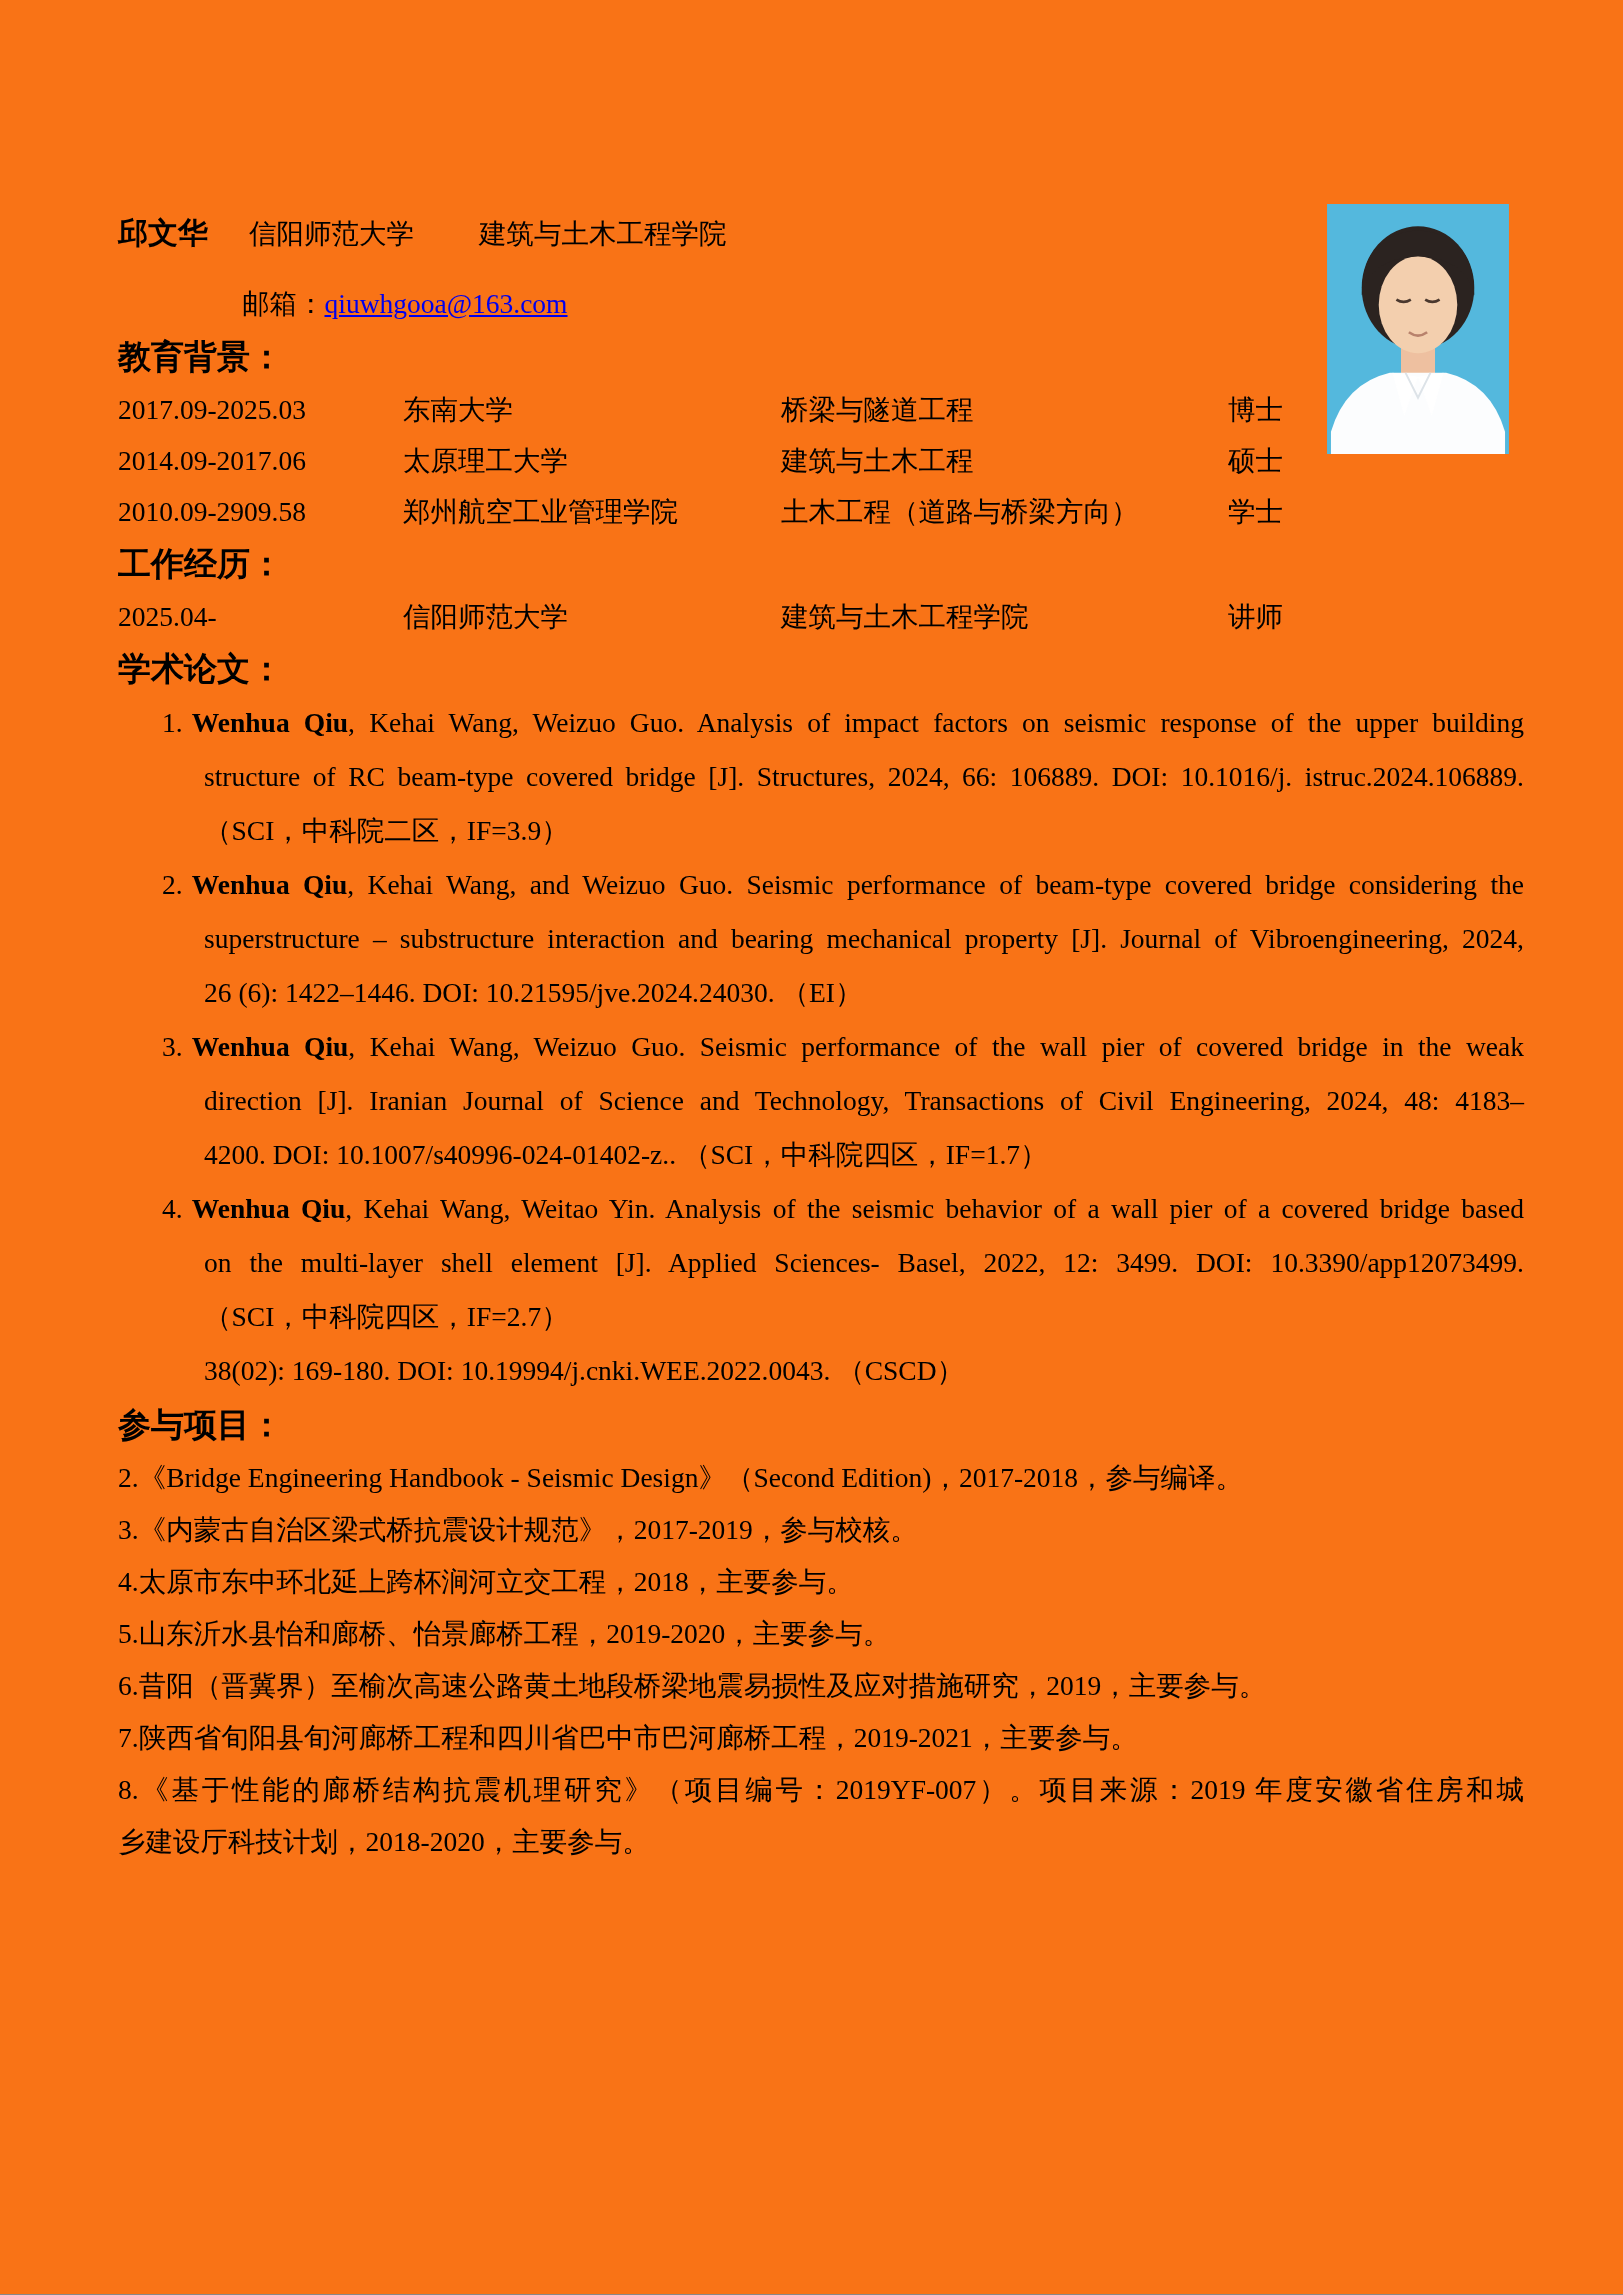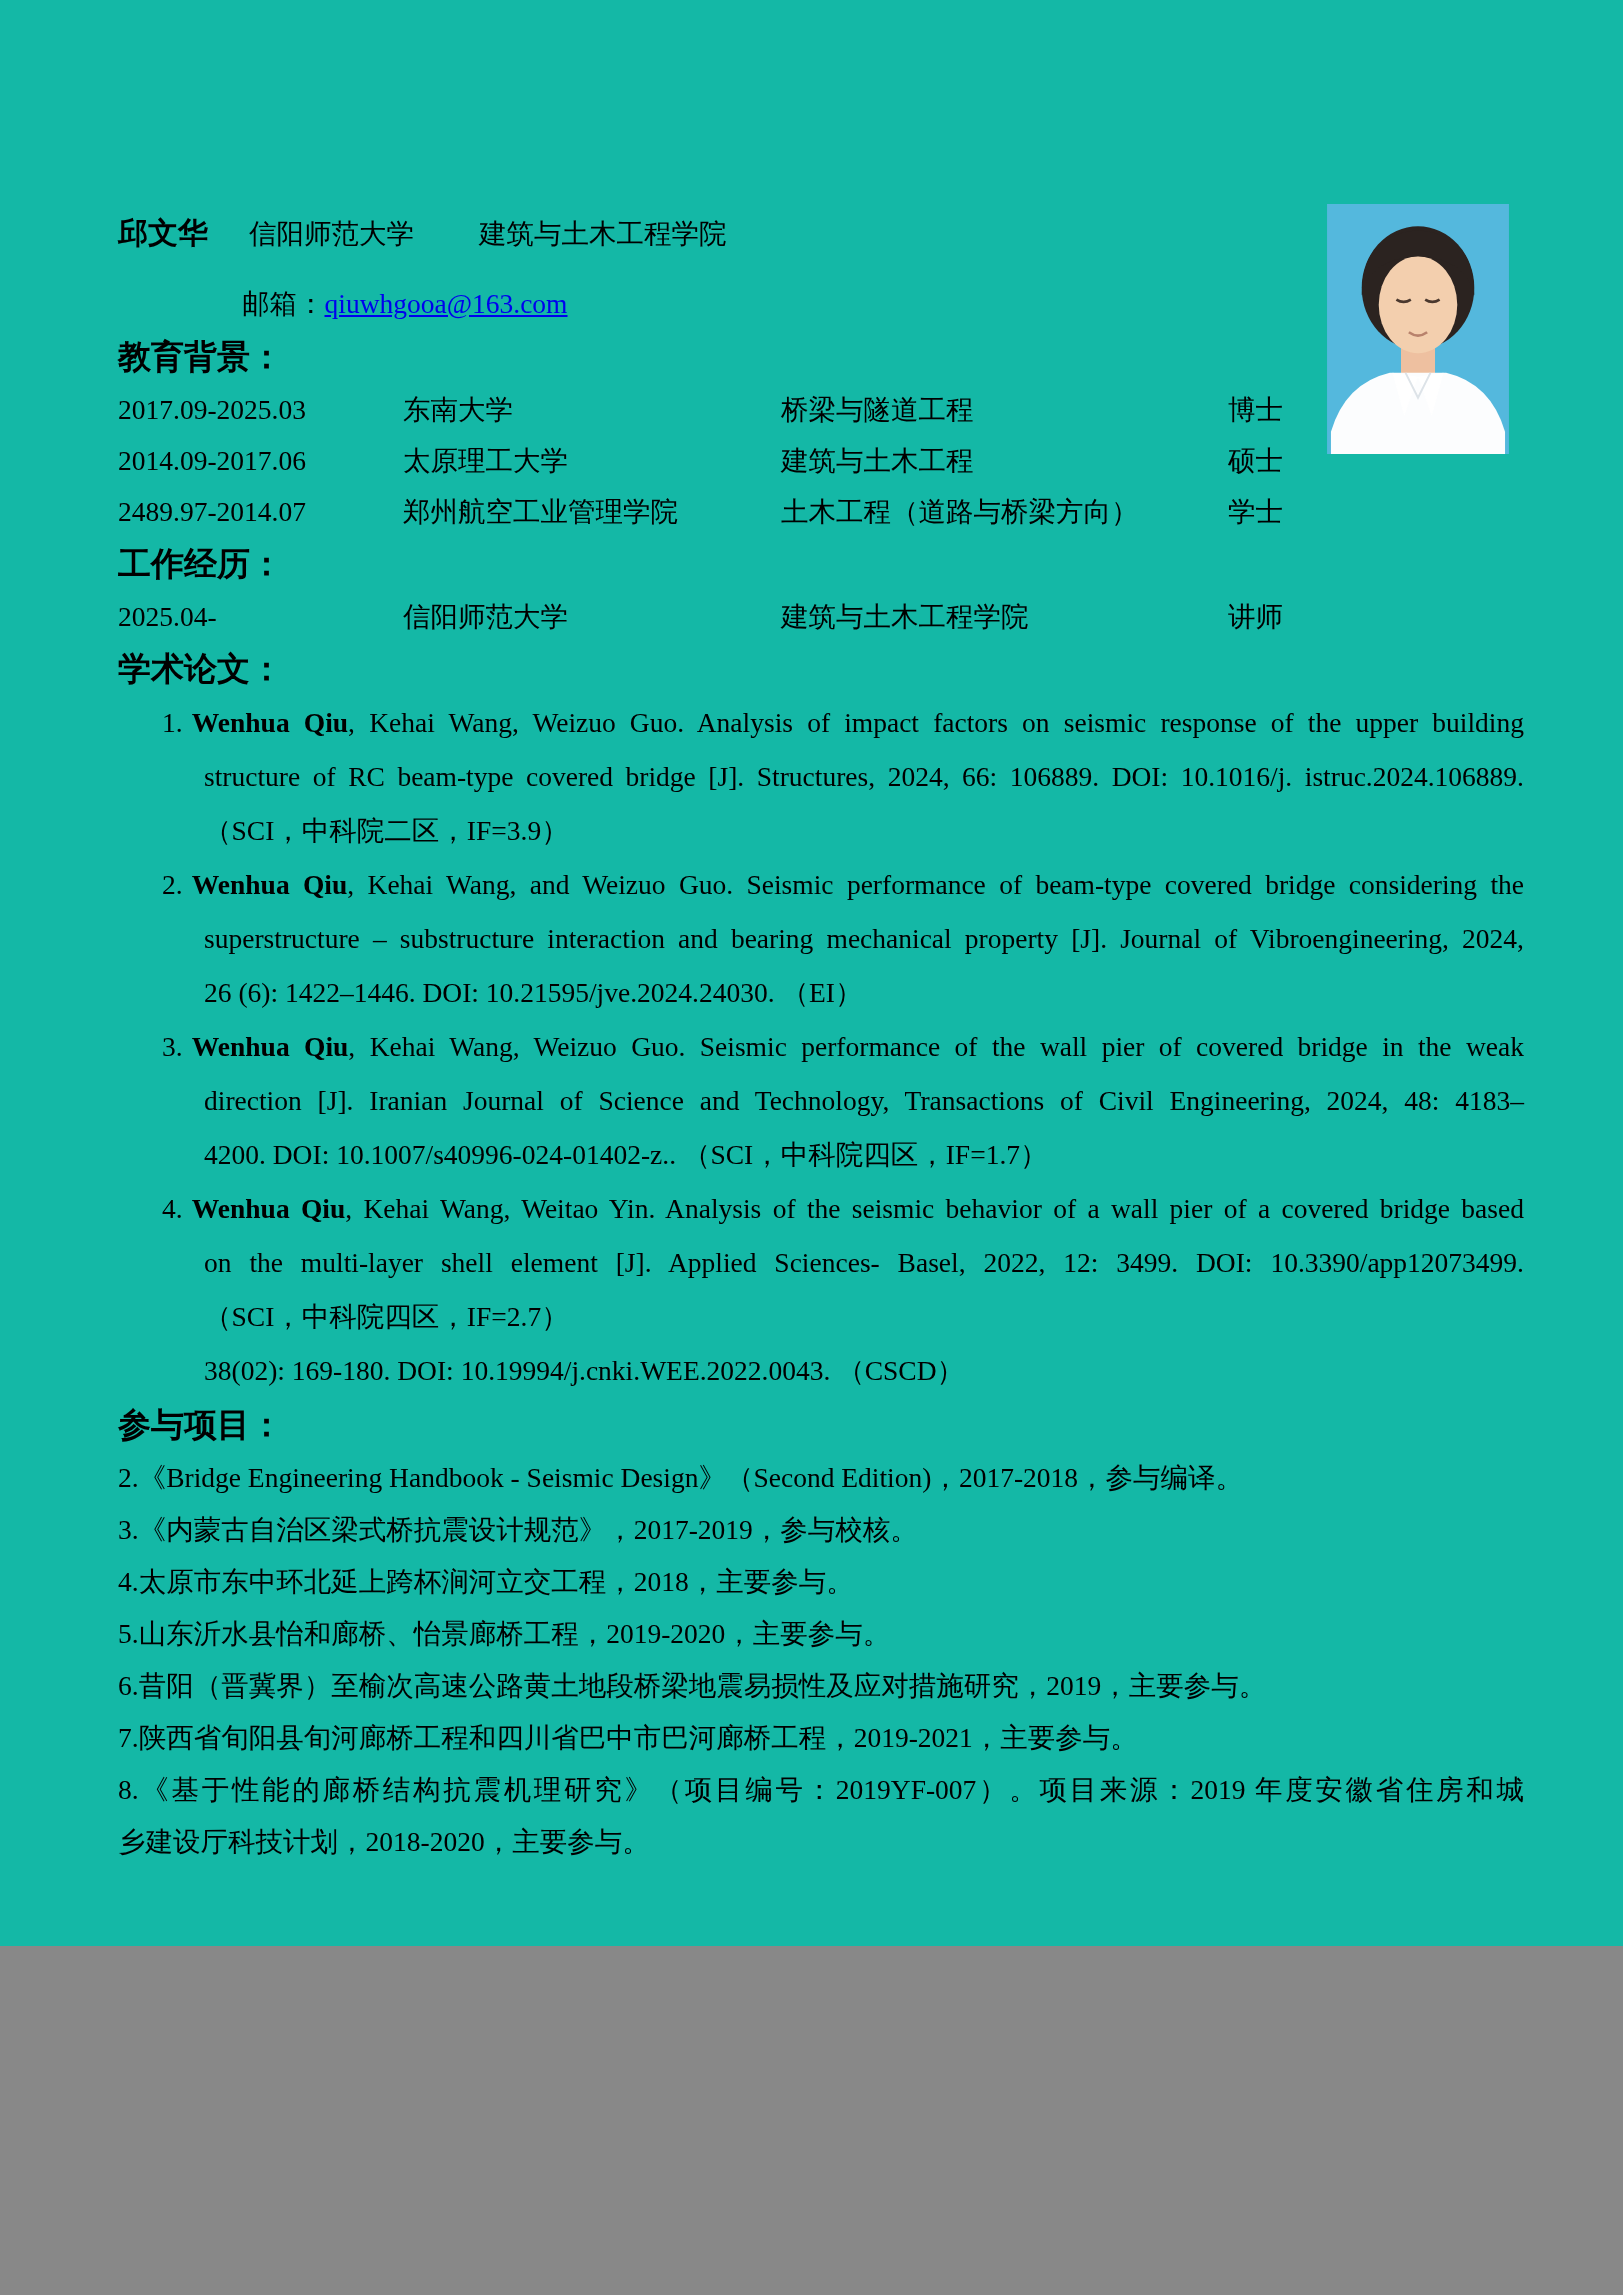--- a/index.html
+++ b/index.html
@@ -1,20 +1,20 @@
 <!DOCTYPE html>
 <html style="font-size:10.5px"><head>
 <meta charset="utf-8">
 <style>
   html, body { margin: 0; padding: 0; background: #888; }
   .page {
     position: relative;
     width: 1623px;
-    height: 1946px;
-    background: #14b8a6;
+    height: 2294px;
+    background: #f97316;
     font-family: "Liberation Serif", "DejaVu Serif", serif;
     font-size: 27.5px;
     color: #000000;
     overflow: hidden;
   }
   .content {
     position: absolute;
     left: 118px;
     top: 206px;
     width: 1406px;
@@ -86,21 +86,21 @@
       <span class="c3">桥梁与隧道工程</span>
       <span class="c4">博士</span>
     </div>
     <div class="row">
       <span class="c1">2014.09-2017.06</span>
       <span class="c2">太原理工大学</span>
       <span class="c3">建筑与土木工程</span>
       <span class="c4">硕士</span>
     </div>
     <div class="row">
-      <span class="c1">2489.97-2014.07</span>
+      <span class="c1">2010.09-2909.58</span>
       <span class="c2">郑州航空工业管理学院</span>
       <span class="c3">土木工程（道路与桥梁方向）</span>
       <span class="c4">学士</span>
     </div>
 
     <div class="sec-h">工作经历：</div>
 
     <div class="row">
       <span class="c1">2025.04-</span>
       <span class="c2">信阳师范大学</span>

